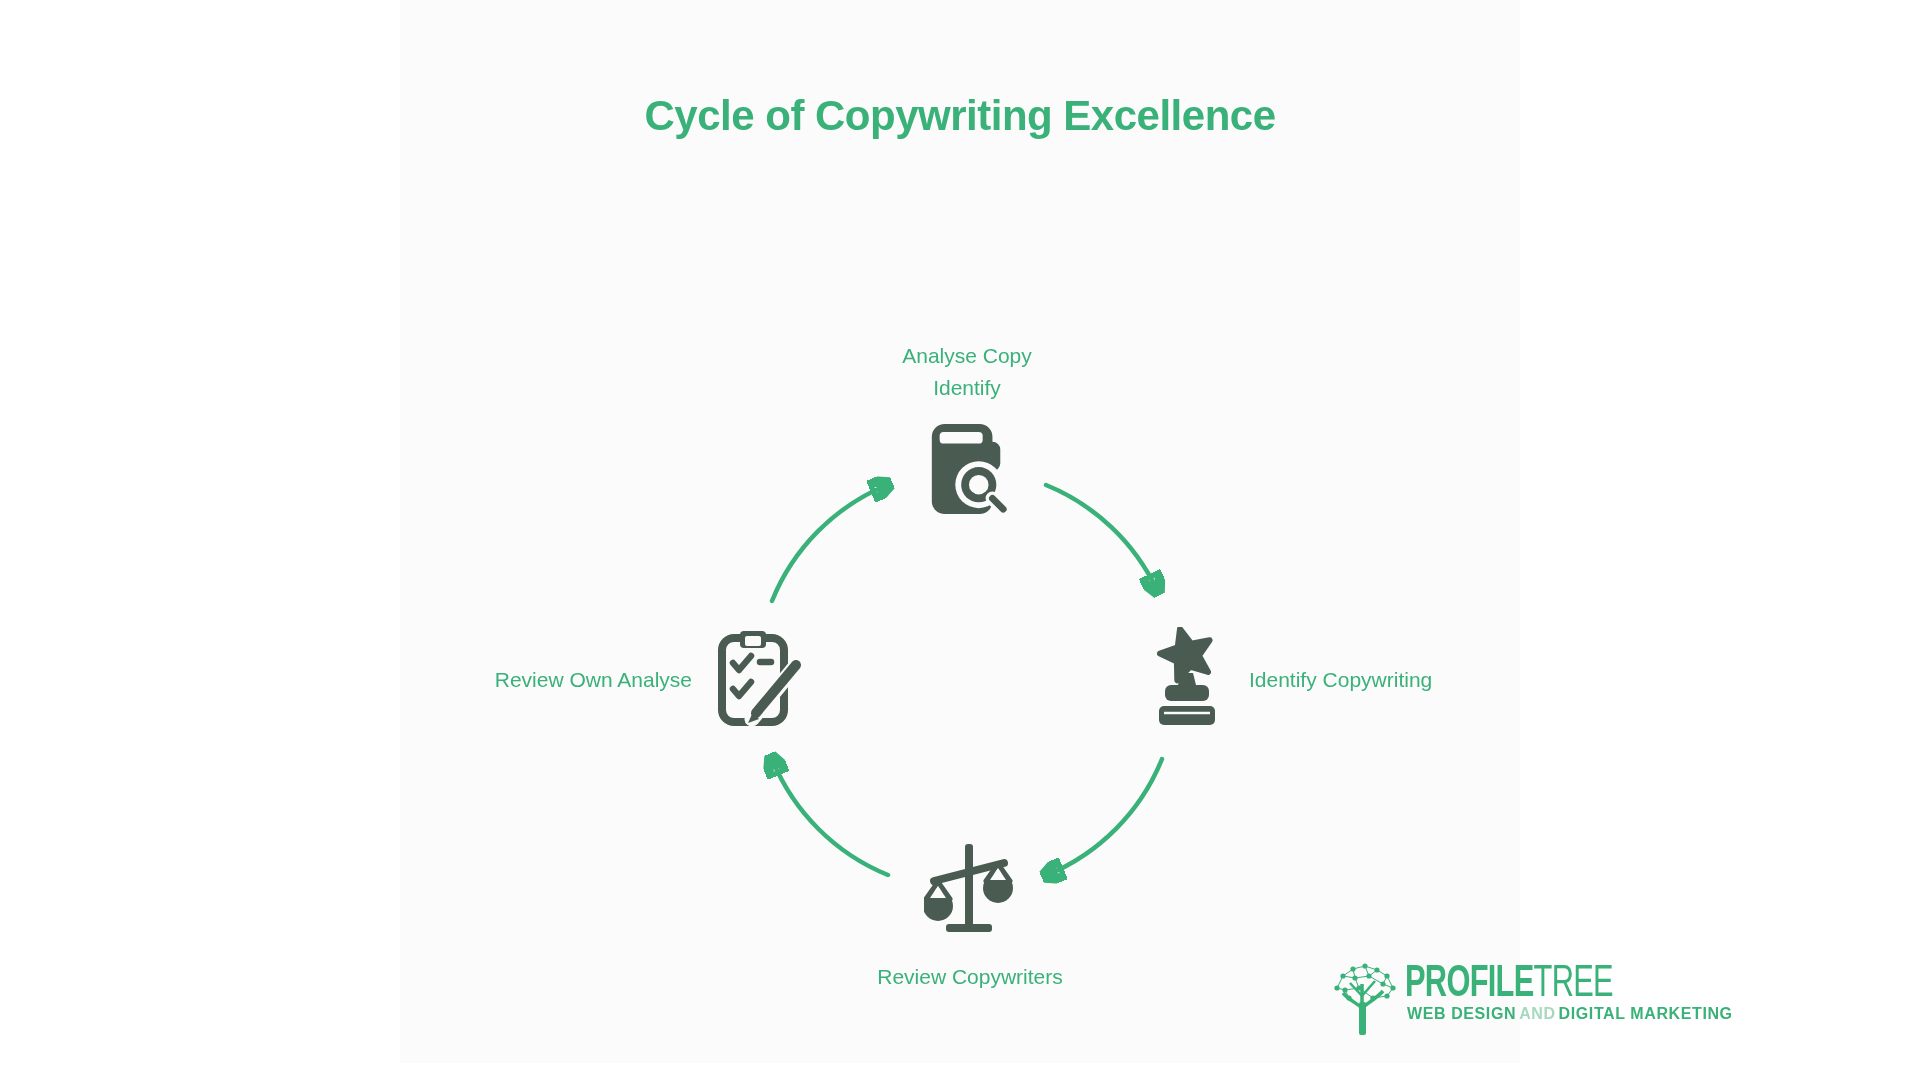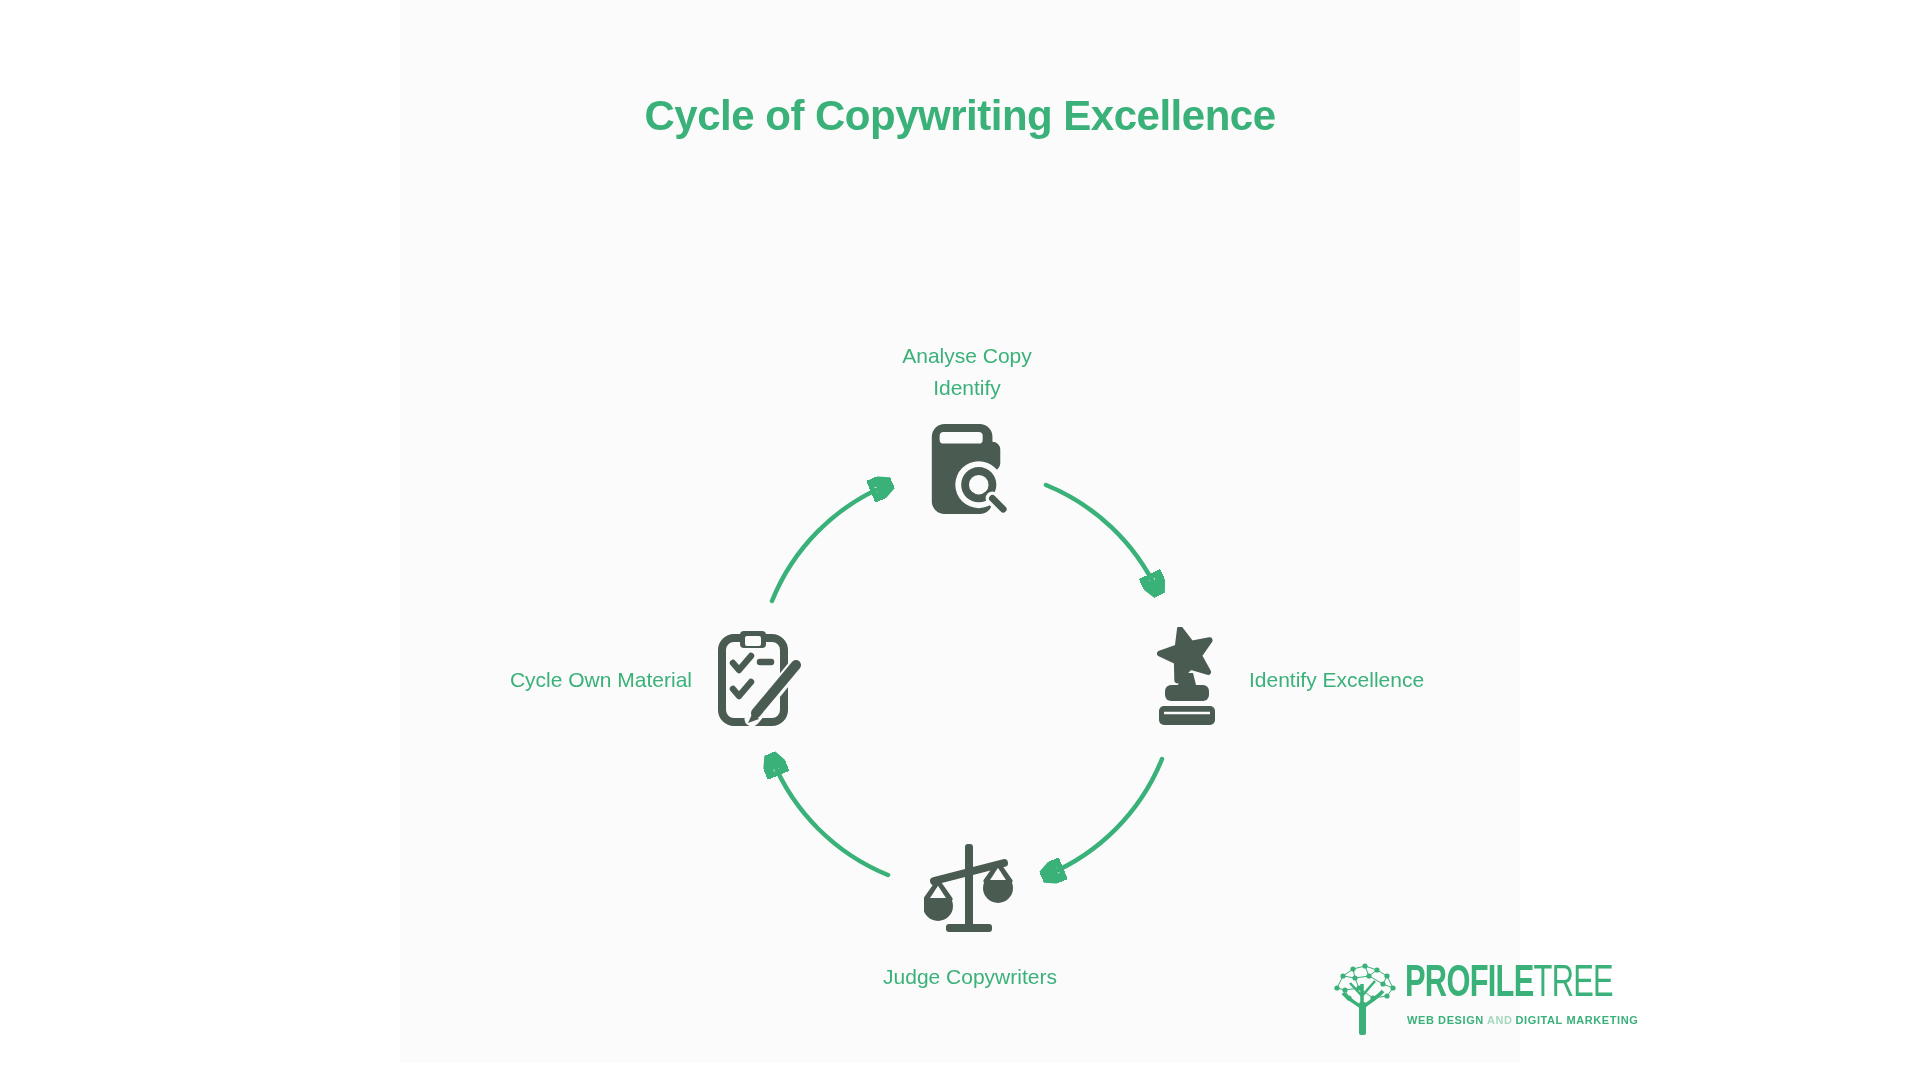--- a/index.html
+++ b/index.html
@@ -37,21 +37,21 @@
   .logo{position:absolute;left:929px;top:958px;width:190px;height:80px;color:var(--green)}
   .logo-tree{position:absolute;left:0;top:4px}
   .logo-text{position:absolute;left:76px;top:0}
   .brand{
     display:inline-block;font-size:44px;letter-spacing:-1px;line-height:46px;
     transform:scaleX(0.70);transform-origin:left top;white-space:nowrap;color:var(--green);
   }
   .brand-bold{font-weight:700}
   .brand-light{font-weight:400}
   .tagline{
-    position:absolute;left:2px;top:56px;font-size:11px;font-weight:700;
+    position:absolute;left:2px;top:47px;font-size:16px;font-weight:700;
     letter-spacing:0.6px;white-space:nowrap;color:var(--green);
   }
   .tag-and{color:#a6d8be;margin:0 3px;font-weight:700}
 </style>
 </head>
 <body>
 
 <div class="canvas">
 
   <h1 class="title">Cycle of Copywriting Excellence</h1>
@@ -76,43 +76,43 @@
     <rect x="8" y="2" width="62" height="92" rx="13" fill="currentColor"></rect>
     <rect x="58" y="20" width="20" height="30" rx="8" fill="currentColor"></rect>
     <rect x="16" y="10" width="44" height="12" rx="4" fill="#fbfbfc"></rect>
     <circle cx="56" cy="64" r="24" fill="#fbfbfc"></circle>
     <circle cx="56" cy="64" r="18" fill="currentColor"></circle>
     <circle cx="56" cy="64" r="10" fill="#fbfbfc"></circle>
     <line x1="70" y1="78" x2="83" y2="91" stroke="#fbfbfc" stroke-width="14" stroke-linecap="round"></line>
     <line x1="70" y1="78" x2="81" y2="89" stroke="currentColor" stroke-width="7" stroke-linecap="round"></line>
   </svg>
 
-  <div class="lbl lbl-identify">Identify Excellence</div>
+  <div class="lbl lbl-identify">Identify Copywriting</div>
   <svg class="node-icon icon-identify" width="72" height="100" viewBox="0 0 70 100">
     <path d="M29,2 L40.3,16.8 L58.6,13.3 L48,28.6 L57,45 L39.1,39.6 L26.3,53.2 L25.9,34.5 L9,26.6 L26.7,20.4 Z" fill="currentColor" stroke="currentColor" stroke-width="6" stroke-linejoin="round"></path>
     <path d="M30,46 L42,46 L46,62 L26,62 Z" fill="currentColor"></path>
     <rect x="14" y="58" width="44" height="16" rx="6" fill="currentColor"></rect>
     <rect x="8" y="79" width="56" height="19" rx="5" fill="currentColor"></rect>
     <line x1="13" y1="86" x2="59" y2="86" stroke="#fbfbfc" stroke-width="2.5"></line>
   </svg>
 
-  <div class="lbl lbl-judge">Judge Copywriters</div>
+  <div class="lbl lbl-judge">Review Copywriters</div>
   <svg class="node-icon icon-judge" width="90" height="100" viewBox="0 0 90 100">
     <rect x="41" y="6" width="8" height="84" rx="3" fill="currentColor"></rect>
     <rect x="22" y="86" width="46" height="8" rx="3" fill="currentColor"></rect>
     <line x1="10" y1="43" x2="80" y2="25" stroke="currentColor" stroke-width="8" stroke-linecap="round"></line>
     <path d="M14,44 L2,61 M14,44 L26,61" stroke="currentColor" stroke-width="5" fill="none" stroke-linecap="round"></path>
     <circle cx="14" cy="68" r="15" fill="currentColor"></circle>
     <path d="M14,48 L6,60 L22,60 Z" fill="#fbfbfc"></path>
     <path d="M74,26 L62,43 M74,26 L86,43" stroke="currentColor" stroke-width="5" fill="none" stroke-linecap="round"></path>
     <circle cx="74" cy="50" r="15" fill="currentColor"></circle>
     <path d="M74,30 L66,42 L82,42 Z" fill="#fbfbfc"></path>
   </svg>
 
-  <div class="lbl lbl-review">Cycle Own Material</div>
+  <div class="lbl lbl-review">Review Own Analyse</div>
   <svg class="node-icon icon-review" width="92" height="100" viewBox="0 0 90 100">
     <rect x="9" y="10" width="62" height="84" rx="12" fill="none" stroke="currentColor" stroke-width="8"></rect>
     <rect x="27" y="3" width="26" height="17" rx="4" fill="currentColor"></rect>
     <rect x="32" y="8" width="16" height="10" rx="2" fill="#fbfbfc"></rect>
     <path d="M20,35 L26,42 L38,28" stroke="currentColor" stroke-width="6.5" fill="none" stroke-linecap="round" stroke-linejoin="round"></path>
     <line x1="47" y1="34" x2="58" y2="34" stroke="currentColor" stroke-width="6.5" stroke-linecap="round"></line>
     <path d="M20,61 L26,68 L38,54" stroke="currentColor" stroke-width="6.5" fill="none" stroke-linecap="round" stroke-linejoin="round"></path>
     <line x1="39" y1="91" x2="86" y2="34" stroke="#fbfbfc" stroke-width="15" stroke-linecap="round"></line>
     <line x1="43" y1="85" x2="83" y2="37" stroke="currentColor" stroke-width="10" stroke-linecap="round"></line>
     <path d="M35,95 L46,91 L40,84 Z" fill="currentColor"></path>

